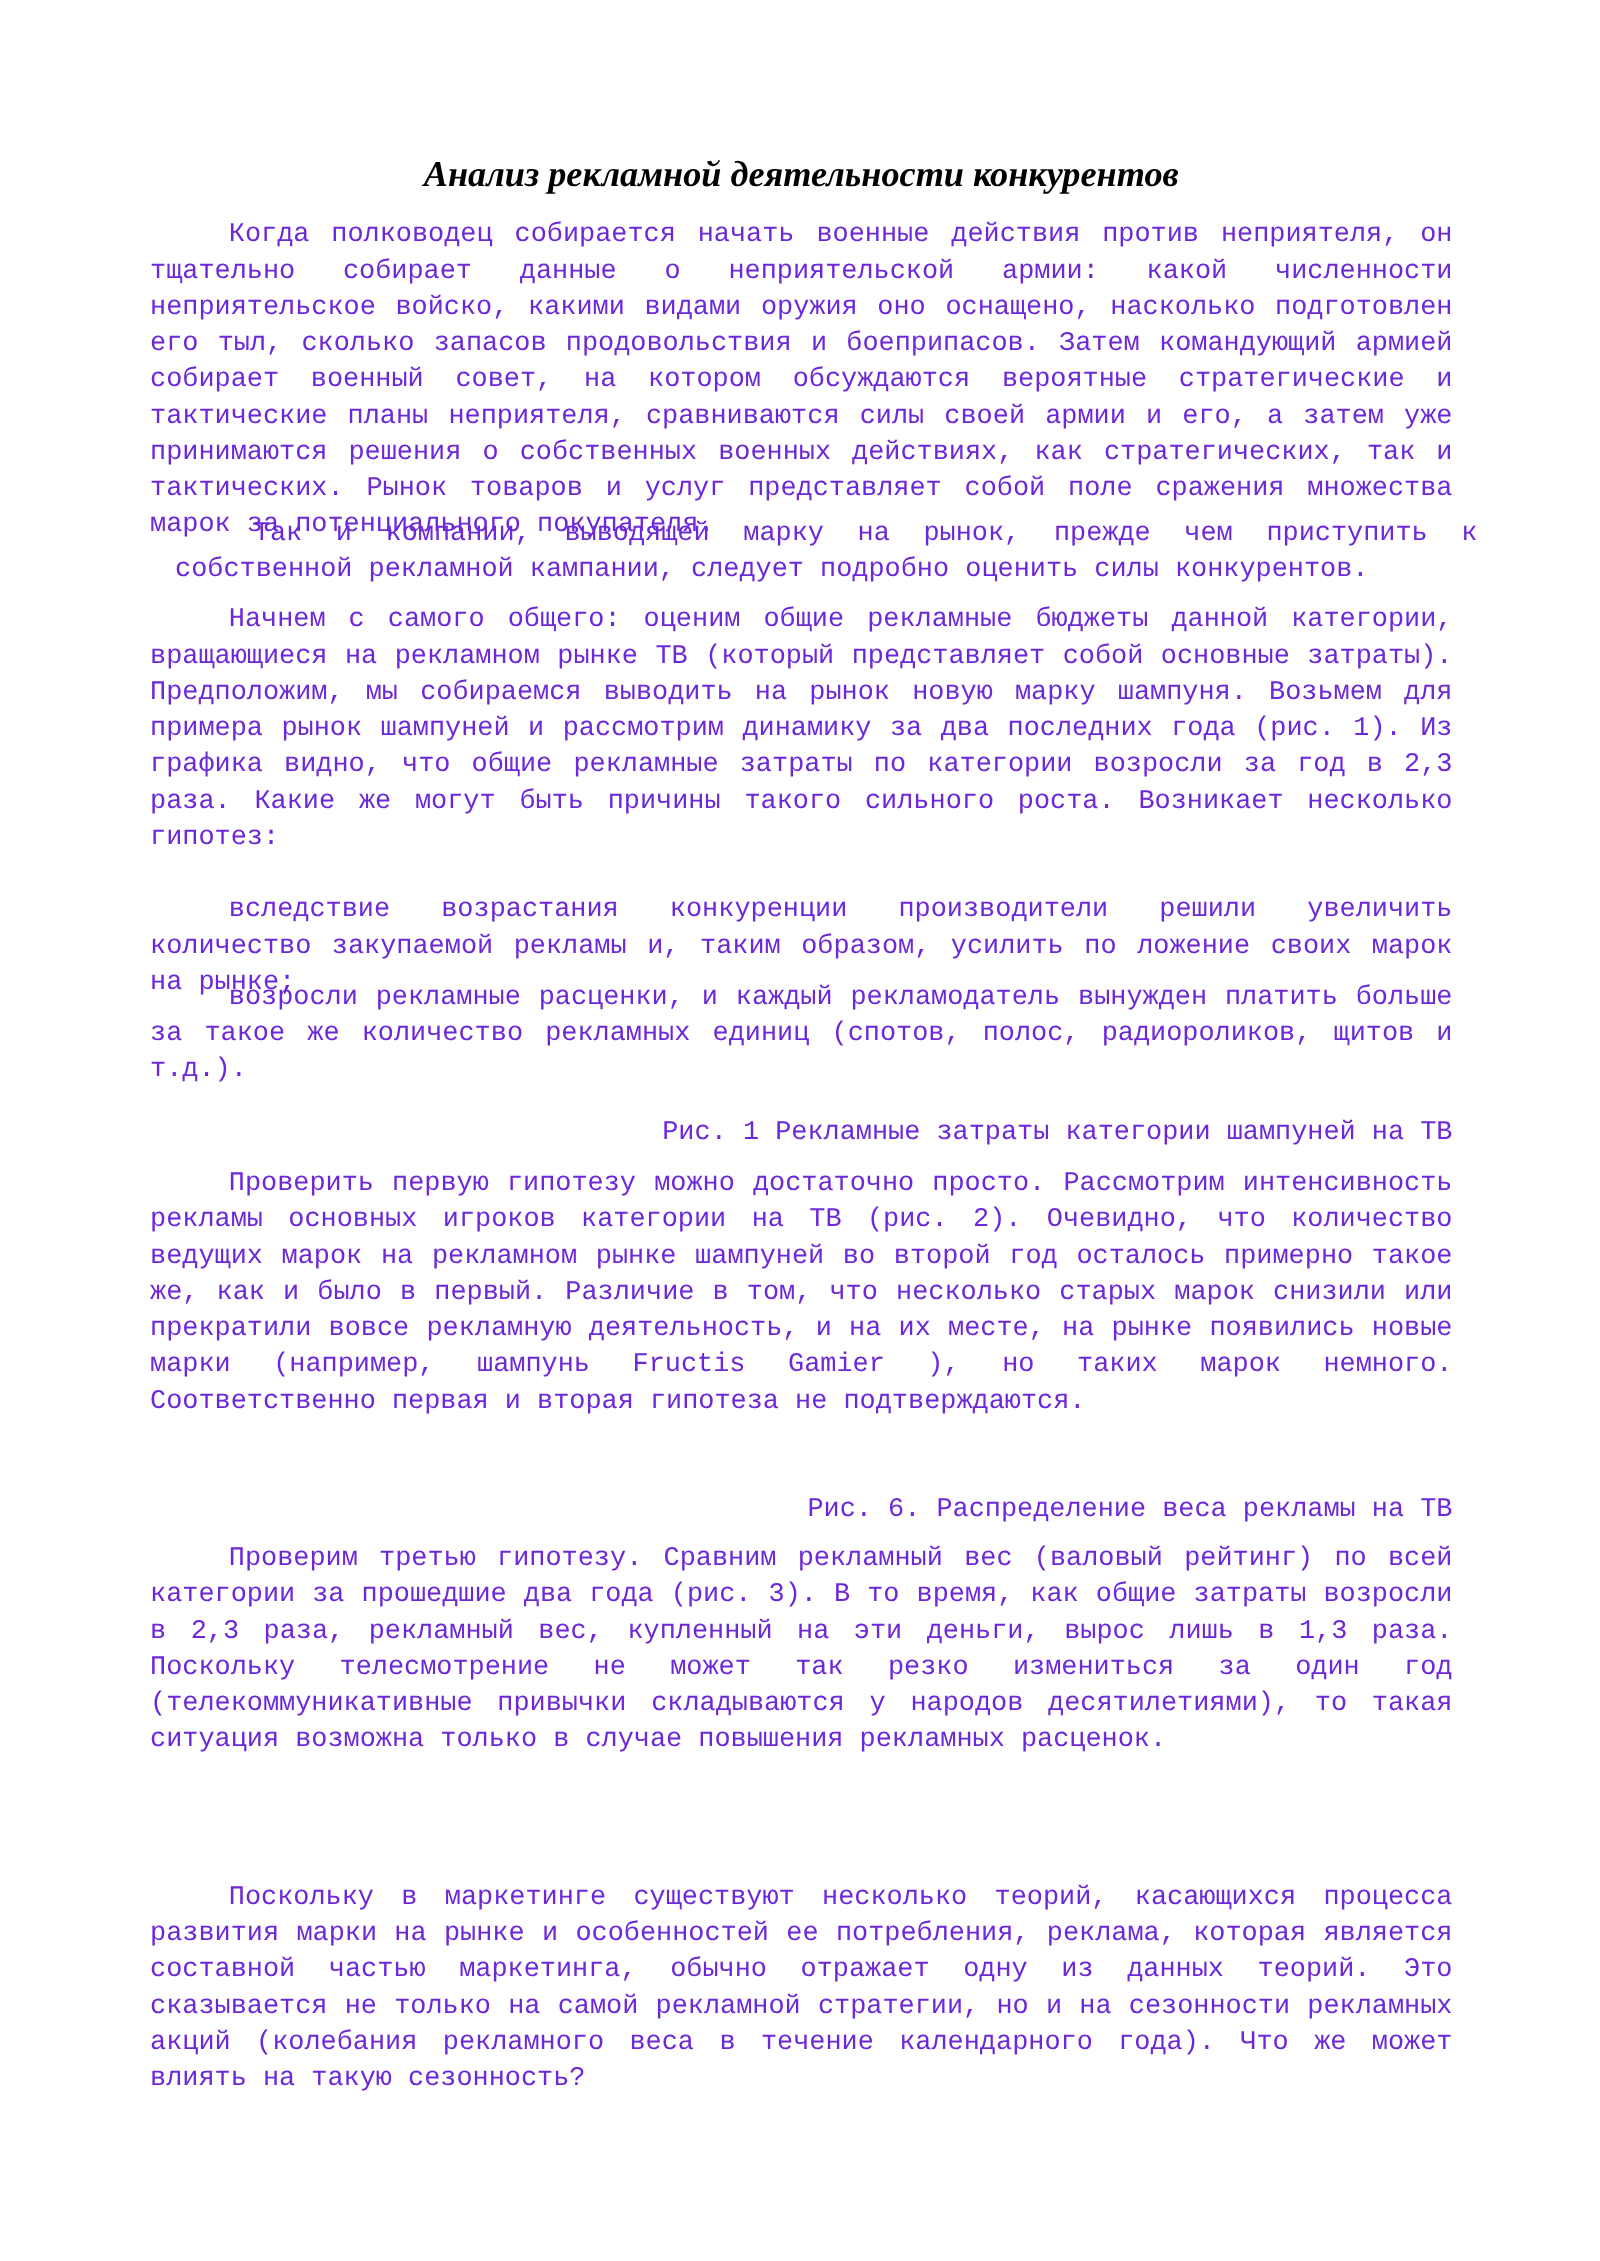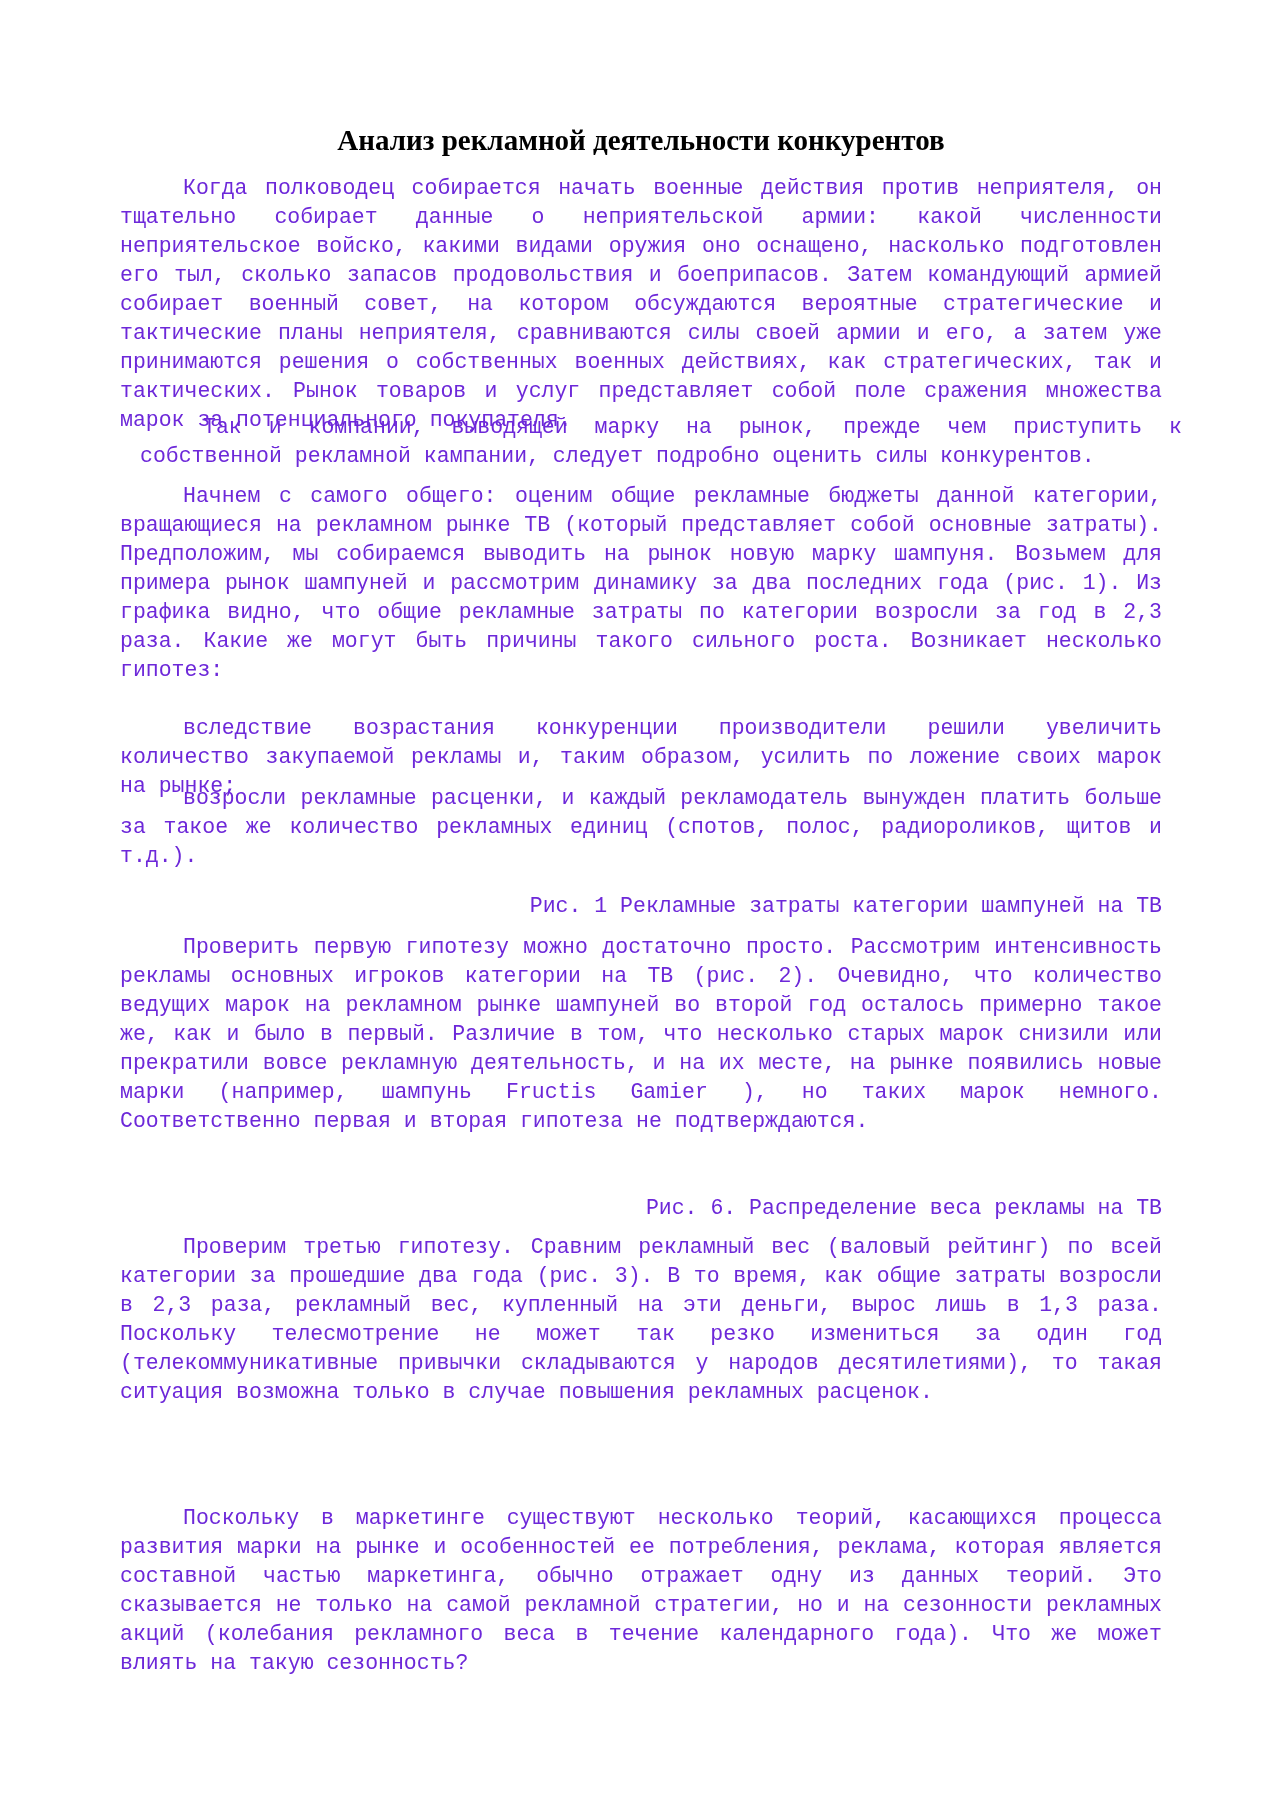--- a/index.html
+++ b/index.html
@@ -1,21 +1,21 @@
 <!DOCTYPE html>
 <html><head>
 <meta charset="utf-8">
 <style>
   html, body { margin: 0; padding: 0; background: #ffffff; }
   body { width: 1280px; height: 1809px; position: relative; overflow: hidden; }
   .page { position: absolute; left: 0; top: 0; width: 1280px; height: 1809px; background: #ffffff; }
   .title {
     position: absolute; left: 120px; top: 122px; width: 1042px;
     text-align: center; font-family: "Liberation Serif", serif; font-weight: bold;
-    font-size: 29px; line-height: 36px; color: #000; margin: 0;
+    font-size: 29px; line-height: 36px; color: #000; margin: 0; font-style: italic;
   }
   .para {
     position: absolute; left: 120px; width: 1042px; margin: 0;
     font-family: Liberation Mono, monospace; font-size: 21.5px; line-height: 29px;
     color: #6d28d9; text-align: justify; text-indent: 63px;
   }
   .caption { text-align: right; }
 </style>
 </head>
 <body>

